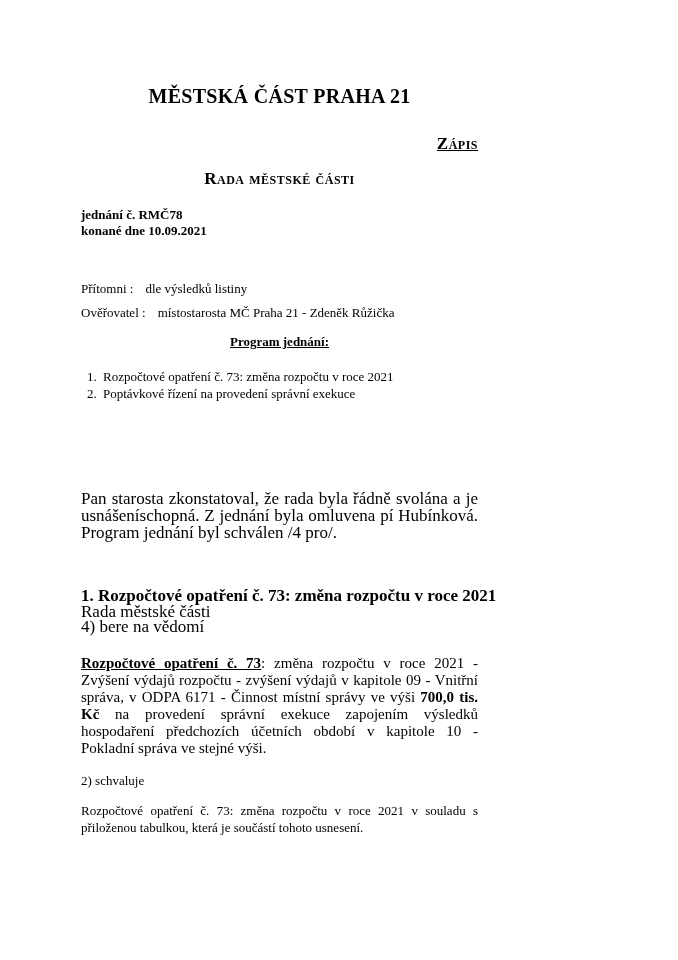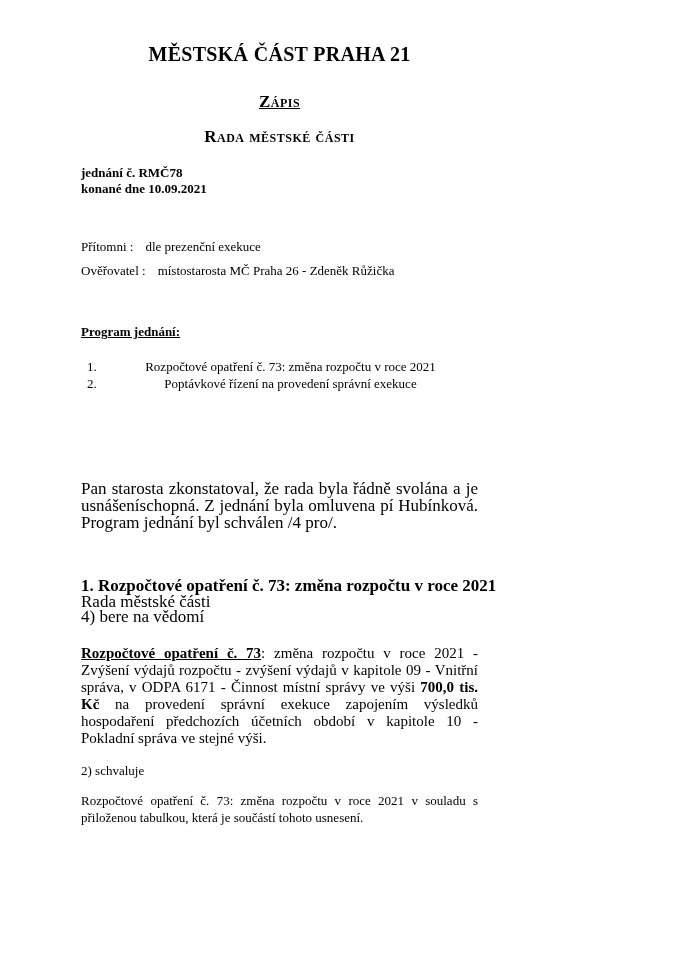--- a/index.html
+++ b/index.html
@@ -11,34 +11,34 @@
     width: 678px;
     height: 960px;
     font-family: "Liberation Serif", "DejaVu Serif", serif;
     color: #000000;
     -webkit-font-smoothing: antialiased;
   }
   .page {
     box-sizing: border-box;
     width: 552px;
     height: 960px;
-    padding: 43px 74px 0 81px;
+    padding: 85px 74px 0 81px;
     overflow: hidden;
   }
   .doc-title {
     margin: 0;
     font-size: 20px;
     line-height: 23px;
     font-weight: bold;
     text-align: center;
     letter-spacing: 0.3px;
   }
   .doc-subtitle {
     margin-top: 26px;
-    text-align: center;
+    text-align: right;
     font-weight: bold;
     font-variant: small-caps;
     font-size: 17px;
     line-height: 20px;
     letter-spacing: 0.5px;
   }
   .doc-subtitle .u { text-decoration: underline; }
   .doc-council {
     margin-top: 15px;
     text-align: center;
@@ -58,33 +58,34 @@
   .kv-row {
     font-size: 13px;
     line-height: 17px;
   }
   .kv-row + .kv-row { margin-top: 7px; }
   .kv-label {
     font-weight: normal;
     padding-right: 12px;
   }
   .program-heading {
-    margin-top: 44px;
+    margin-top: 12px;
     font-size: 13px;
     line-height: 17px;
     font-weight: bold;
     text-decoration: underline;
+    text-align: center;
   }
   .agenda-list {
     margin: 18px 0 0 0;
     padding-left: 19px;
     font-size: 13px;
     line-height: 17px;
   }
-  .agenda-list li { padding-left: 3px; text-align: center; }
+  .agenda-list li { padding-left: 3px; }
   .opening-note {
     margin: 88px 0 0 0;
     font-size: 17px;
     line-height: 17px;
     text-align: justify;
   }
   .res-head {
     margin-top: 47px;
     font-size: 17px;
     line-height: 15.5px;
@@ -123,24 +124,24 @@
 
   <div class="doc-council">Rada městské části</div>
 
   <div class="meeting-block">
     <div>jednání č. RMČ78</div>
     <div>konané dne 10.09.2021</div>
   </div>
 
   <div class="kv-section">
     <div class="kv-row">
-      <span class="kv-label">Přítomni :</span><span>dle prezenční exekuce</span>
+      <span class="kv-label">Přítomni :</span><span>dle výsledků listiny</span>
     </div>
     <div class="kv-row">
-      <span class="kv-label">Ověřovatel :</span><span>místostarosta MČ Praha 26 - Zdeněk Růžička</span>
+      <span class="kv-label">Ověřovatel :</span><span>místostarosta MČ Praha 21 - Zdeněk Růžička</span>
     </div>
   </div>
 
   <div class="program-heading">Program jednání:</div>
 
   <ol class="agenda-list">
     <li>Rozpočtové opatření č. 73: změna rozpočtu v roce 2021</li>
     <li>Poptávkové řízení na provedení správní exekuce</li>
   </ol>
 

